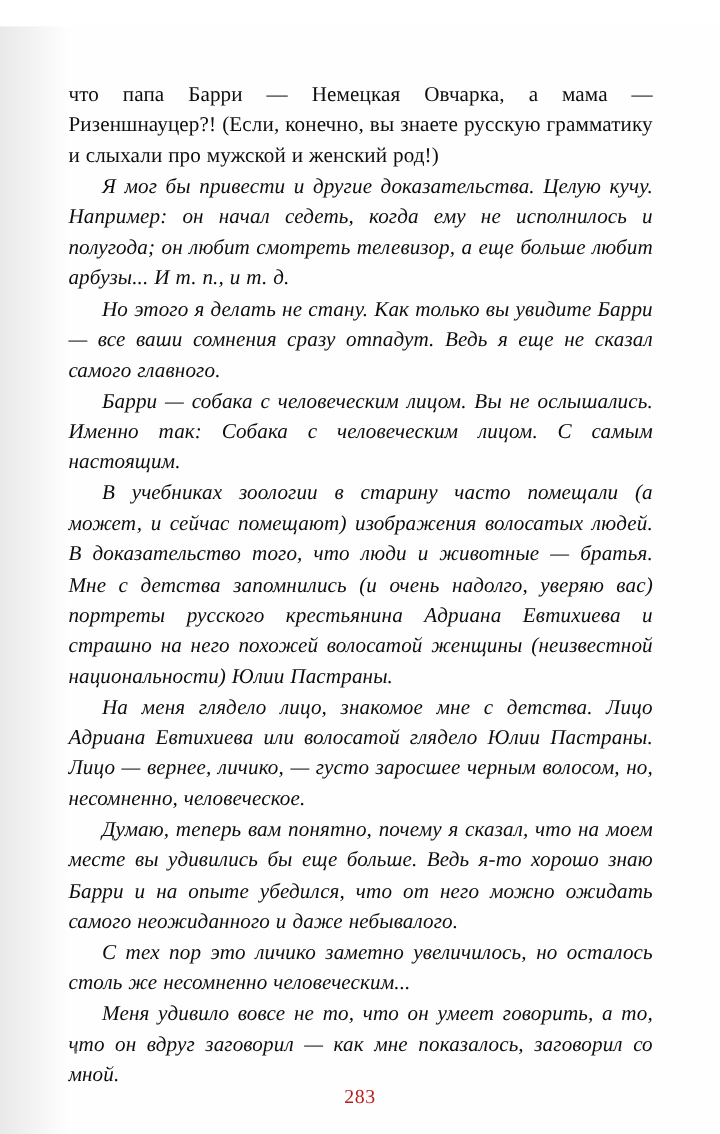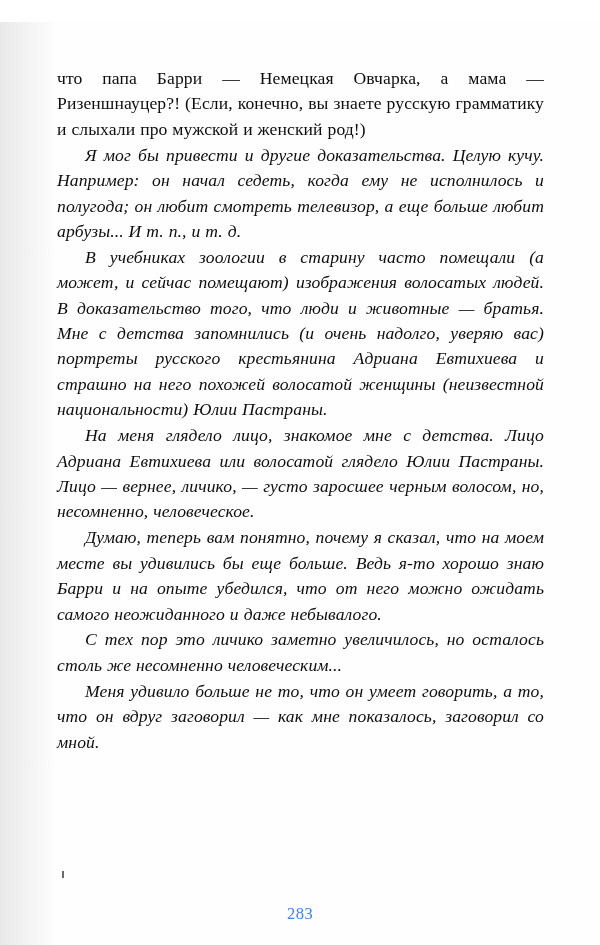--- a/index.html
+++ b/index.html
@@ -47,21 +47,21 @@
     text-indent: 0;
   }
   .page-number {
     position: absolute;
     left: 0;
     top: 882px;
     width: 600px;
     text-align: center;
     font-size: 16.5px;
     font-family: "Liberation Serif", serif;
-    color: #3b82f6;
+    color: #b91c1c;
     letter-spacing: 0.5px;
   }
   .tick {
     position: absolute;
     left: 62px;
     top: 849px;
     width: 2px;
     height: 7px;
     background: #6a6a6a;
   }
@@ -76,25 +76,27 @@
   }
 </style>
 </head>
 <body>
 
 <div class="page">
 
   <div class="text-block">
     <p class="noindent">что папа Барри — Немецкая Овчарка, а мама — Ризеншнауцер?! (Если, конечно, вы знаете русскую грамматику и слыхали про мужской и женский род!)</p>
     <p class="indent">Я мог бы привести и другие доказательства. Целую кучу. Например: он начал седеть, когда ему не исполнилось и полугода; он любит смотреть телевизор, а еще больше любит арбузы... И т. п., и т. д.</p>
+    <p class="indent">Но этого я делать не стану. Как только вы увидите Барри — все ваши сомнения сразу отпадут. Ведь я еще не сказал самого главного.</p>
+    <p class="indent">Барри — собака с человеческим лицом. Вы не ослышались. Именно так: Собака с человеческим лицом. С самым настоящим.</p>
     <p class="indent">В учебниках зоологии в старину часто помещали (а может, и сейчас помещают) изображения волосатых людей. В доказательство того, что люди и животные — братья. Мне с детства запомнились (и очень надолго, уверяю вас) портреты русского крестьянина Адриана Евтихиева и страшно на него похожей волосатой женщины (неизвестной национальности) Юлии Пастраны.</p>
     <p class="indent">На меня глядело лицо, знакомое мне с детства. Лицо Адриана Евтихиева или волосатой глядело Юлии Пастраны. Лицо — вернее, личико, — густо заросшее черным волосом, но, несомненно, человеческое.</p>
     <p class="indent">Думаю, теперь вам понятно, почему я сказал, что на моем месте вы удивились бы еще больше. Ведь я-то хорошо знаю Барри и на опыте убедился, что от него можно ожидать самого неожиданного и даже небывалого.</p>
     <p class="indent">С тех пор это личико заметно увеличилось, но осталось столь же несомненно человеческим...</p>
-    <p class="indent">Меня удивило больше не то, что он умеет говорить, а то, что он вдруг заговорил — как мне показалось, заговорил со мной.</p>
+    <p class="indent">Меня удивило вовсе не то, что он умеет говорить, а то, что он вдруг заговорил — как мне показалось, заговорил со мной.</p>
   </div>
 
   <div class="tick"></div>
 
   <div class="page-number">283</div>
 
   <div class="edge-shadow"></div>
 </div>
 
 </body></html>

